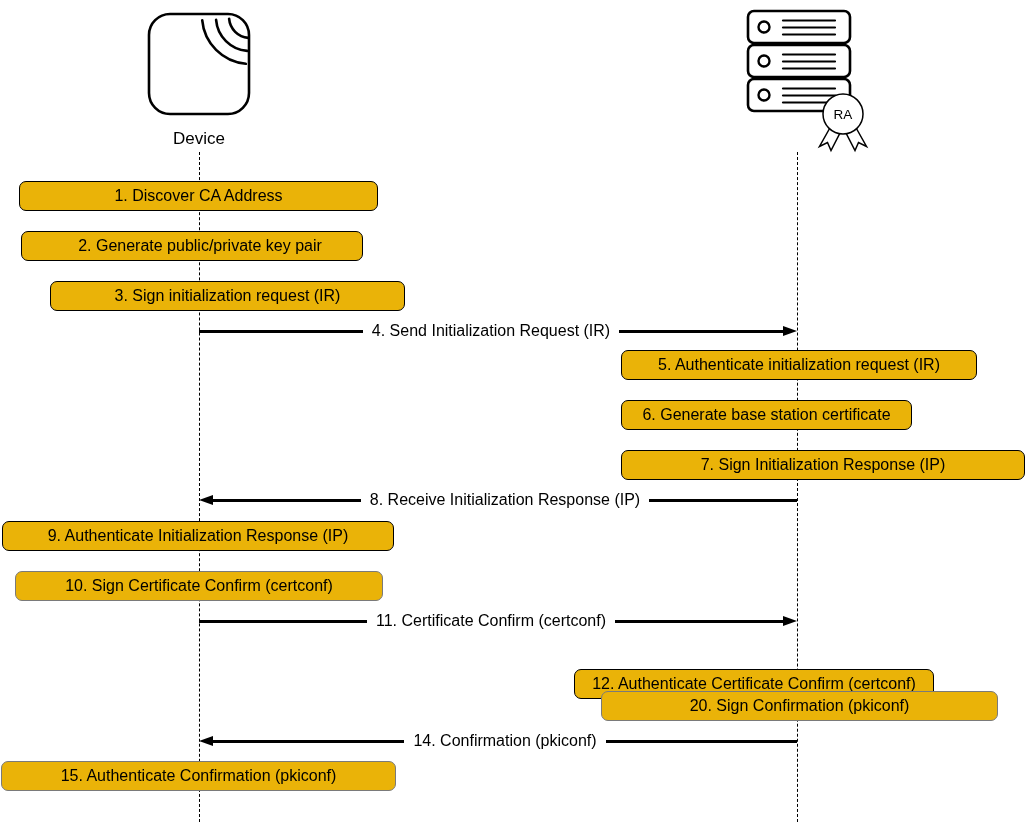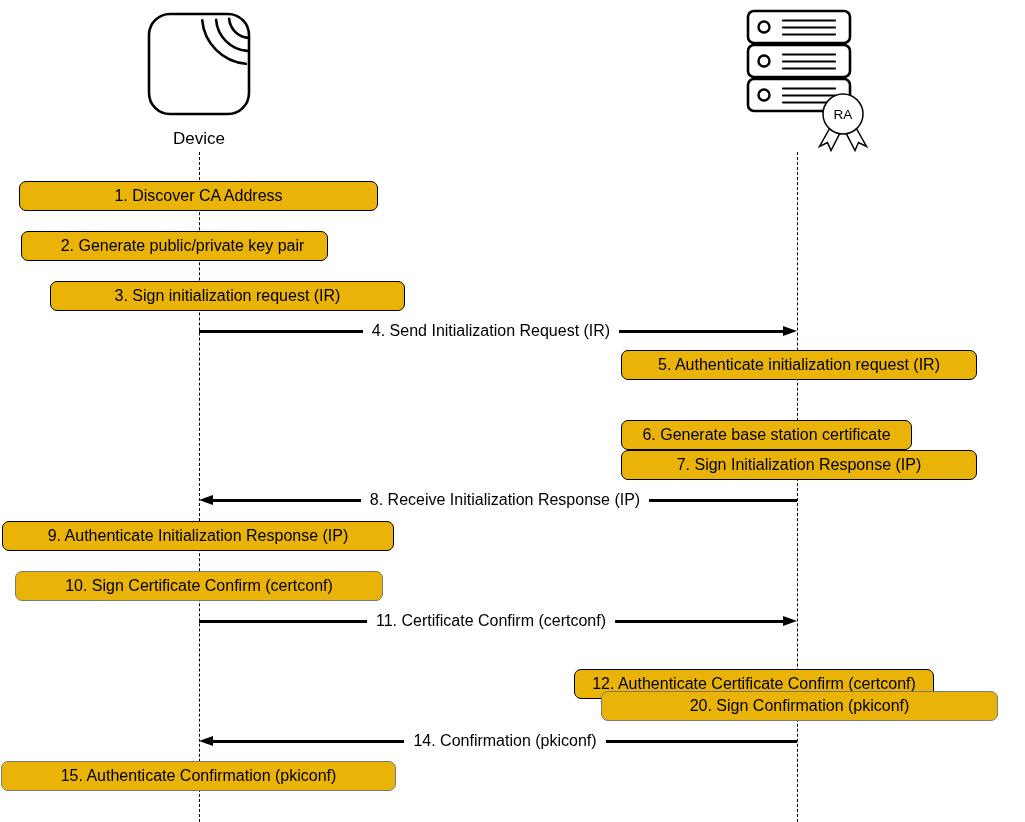--- a/index.html
+++ b/index.html
@@ -85,33 +85,33 @@
     </g>
     <g>
       <path class="icon-shape" stroke-width="1.5" d="M831,126 L819.5,146.5 L827.5,142.5 L831,150.5 L841,131 Z"></path>
       <path class="icon-shape" stroke-width="1.5" d="M855,126 L866.5,146.5 L858.5,142.5 L855,150.5 L845,131 Z"></path>
       <circle class="icon-shape" cx="843" cy="114" r="20" stroke-width="1.5"></circle>
       <text class="badge-text" x="843" y="119">RA</text>
     </g>
   </svg>
 
   <div class="step-box" style="left:19px;  top:181px; width:359px;">1. Discover CA Address</div>
-  <div class="step-box" style="left:21px;  top:231px; width:307px;padding-left:16px;">2. Generate public/private key pair</div>
+  <div class="step-box" style="left:21px;  top:231px; width:342px;padding-left:16px;">2. Generate public/private key pair</div>
   <div class="step-box" style="left:22px;  top:281px; width:355px;margin-left:28px;">3. Sign initialization request (IR)</div>
 
   <div class="msg" style="top:320px;">
     <div class="seg"></div>
     <div class="lbl">4. Send Initialization Request (IR)</div>
     <div class="seg"></div>
     <div class="head-right"></div>
   </div>
 
   <div class="step-box" style="left:621px; top:350px; width:356px;">5. Authenticate initialization request (IR)</div>
-  <div class="step-box" style="left:621px; top:400px; width:291px;margin-top:20px;">6. Generate base station certificate</div>
-  <div class="step-box" style="left:621px; top:450px; width:356px;">7. Sign Initialization Response (IP)</div>
+  <div class="step-box" style="left:621px; top:400px; width:291px;">6. Generate base station certificate</div>
+  <div class="step-box" style="left:621px; top:450px; width:404px;">7. Sign Initialization Response (IP)</div>
 
   <div class="msg" style="top:489px;">
     <div class="head-left"></div>
     <div class="seg"></div>
     <div class="lbl">8. Receive Initialization Response (IP)</div>
     <div class="seg"></div>
   </div>
 
   <div class="step-box" style="left:2px;  top:521px; width:392px;">9. Authenticate Initialization Response (IP)</div>
   <div class="step-box alt" style="left:15px; top:571px; width:368px;">10. Sign Certificate Confirm (certconf)</div>

